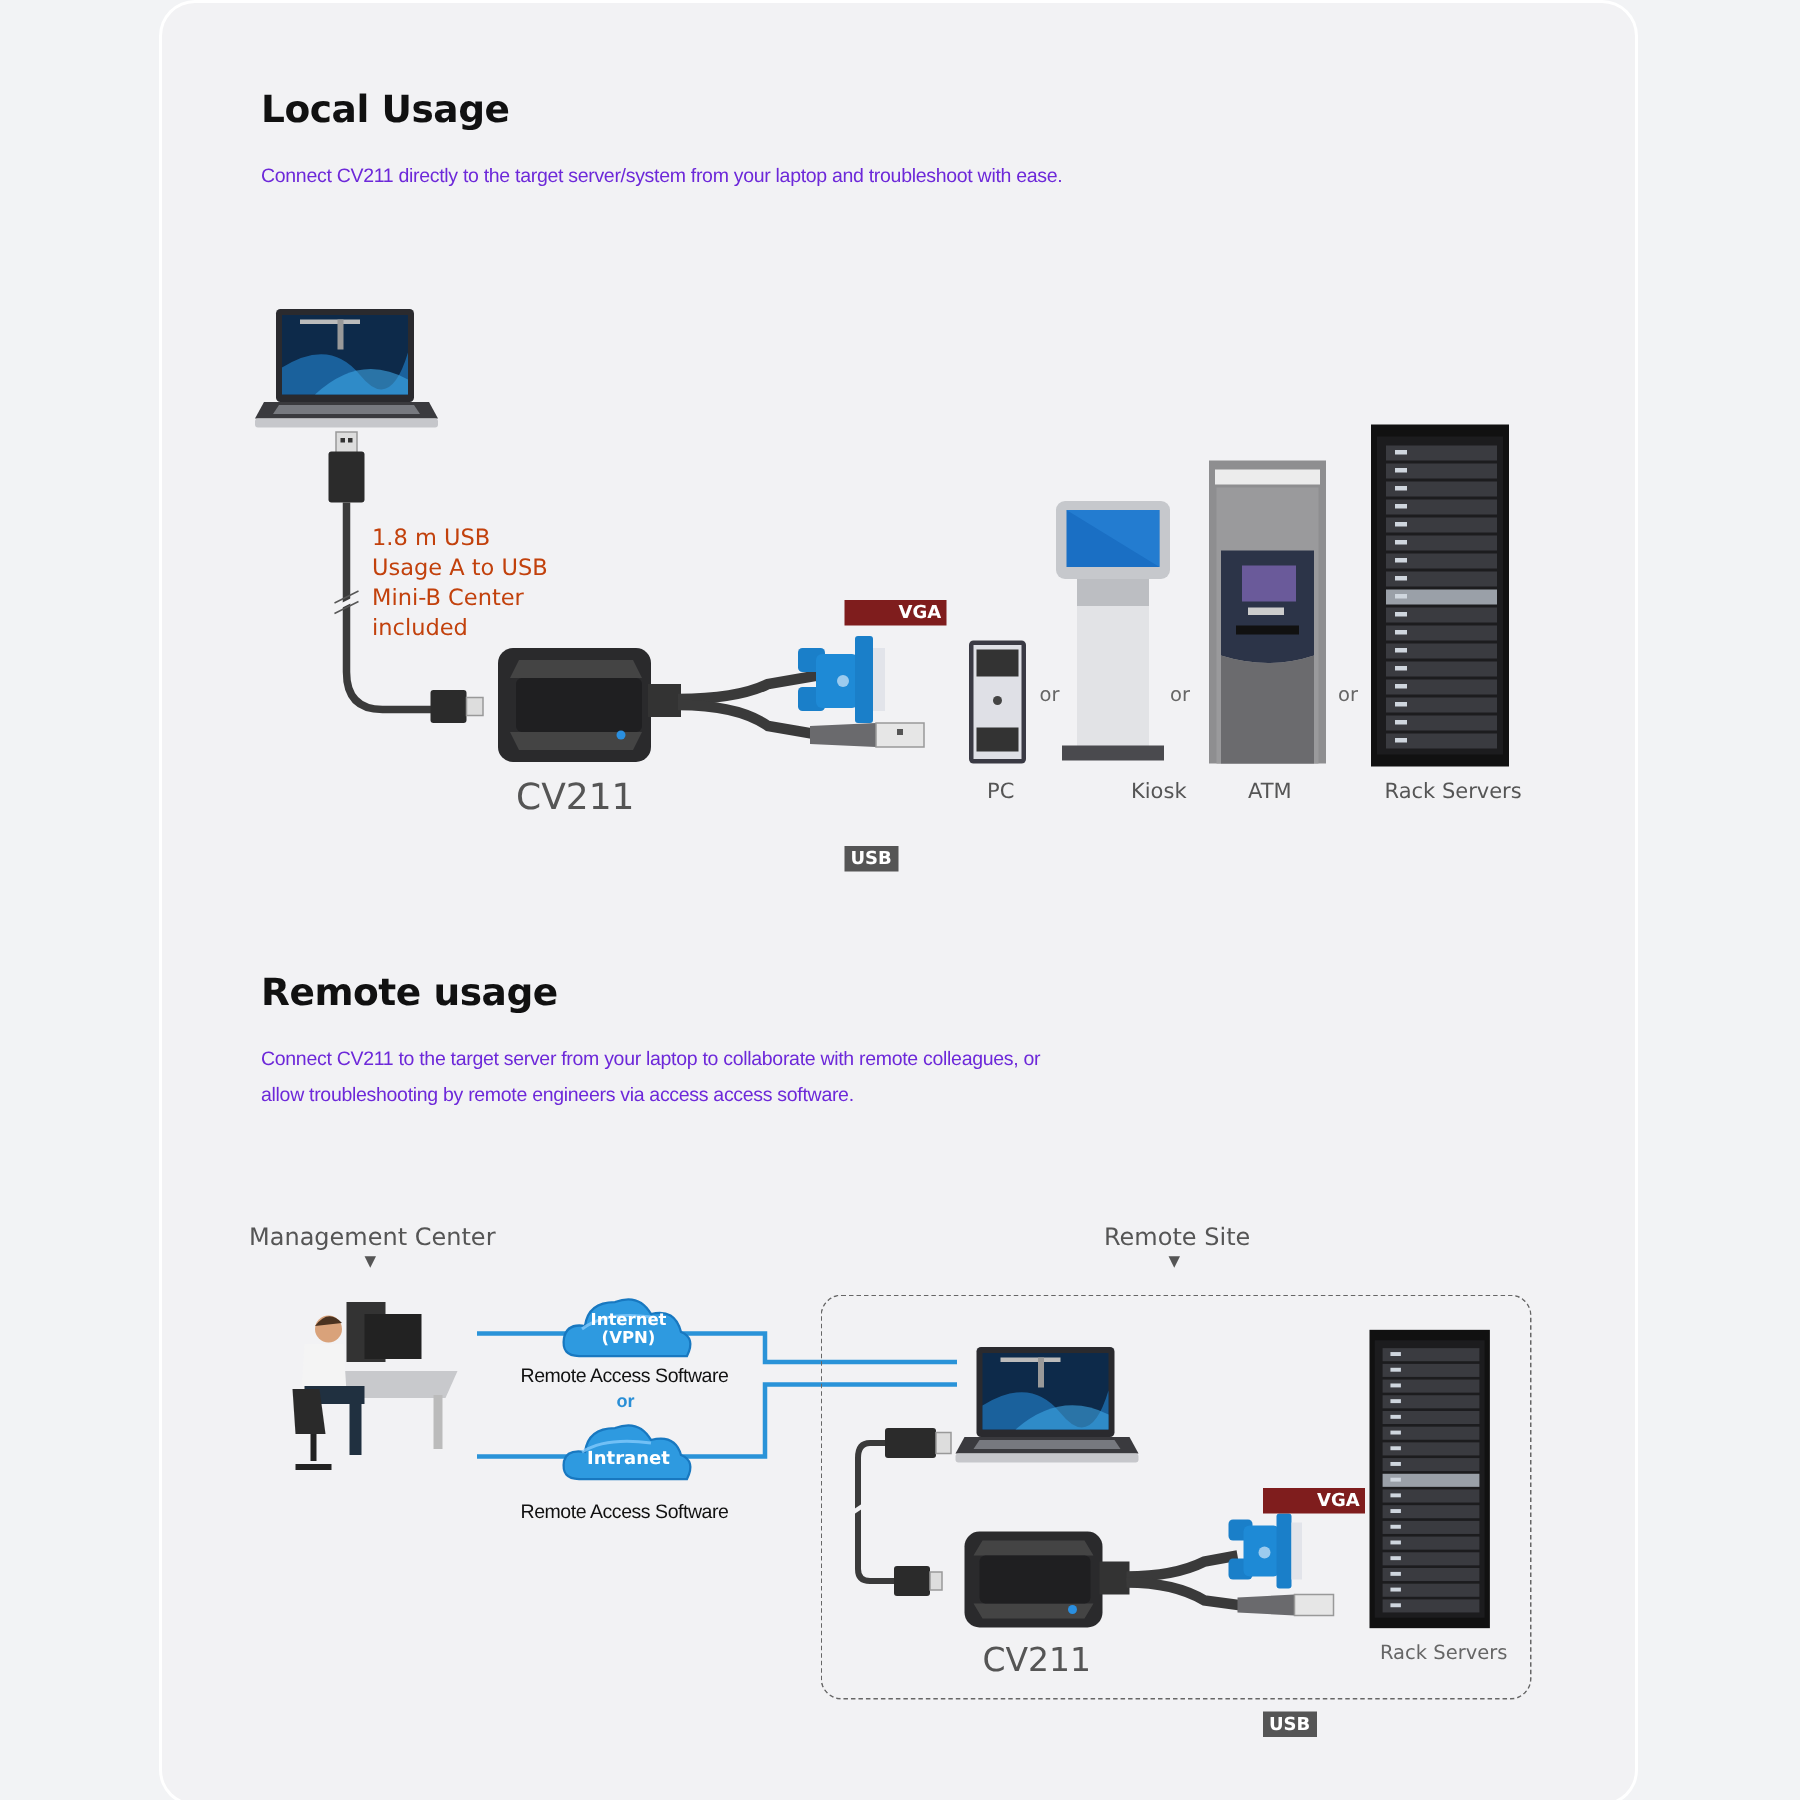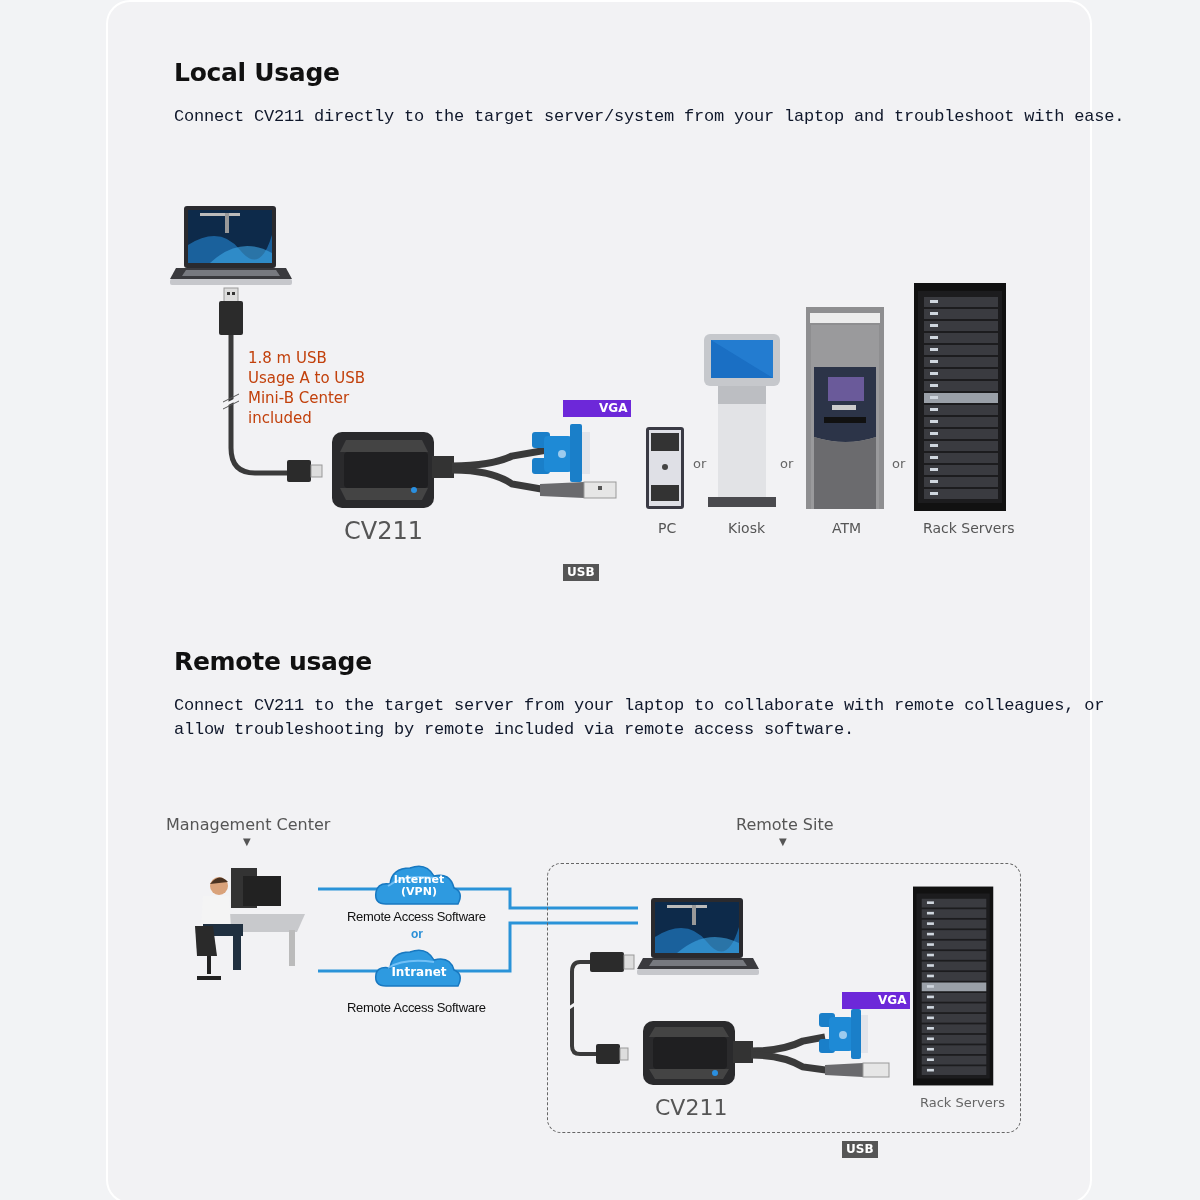--- a/index.html
+++ b/index.html
@@ -1,22 +1,22 @@
 <!DOCTYPE html>
 <html><head>
 <meta charset="utf-8">
 <style>
   html, body { margin:0; padding:0; }
   body { width:1200px; height:1200px; background:#f2f3f5; position:relative; overflow:hidden; font-family:"Liberation Sans", sans-serif; }
   .card { position:absolute; left:108px; top:2px; width:982px; height:1200px; background:#f2f2f4; border-radius:22px; box-shadow:0 0 0 2px #ffffff; }
   .h { position:absolute; font-family:"DejaVu Sans", sans-serif; font-weight:bold; font-size:25px; color:#111; letter-spacing:-0.3px; }
-  .p { position:absolute; font-family:Liberation Mono, monospace; font-size:17px; color:#0f172a; line-height:24px; letter-spacing:-0.2px; }
+  .p { position:absolute; font-family:Liberation Sans, sans-serif; font-size:13px; color:#6d28d9; line-height:24px; letter-spacing:-0.2px; }
   .lbl { position:absolute; font-family:"DejaVu Sans", sans-serif; color:#555; }
   .tag { position:absolute; font-family:"DejaVu Sans", sans-serif; font-weight:bold; color:#fff; font-size:12px; padding:1px 4px; line-height:15px; }
-  .tag.vga { background:#6d28d9;padding-left:36px; }
+  .tag.vga { background:#7f1d1d;padding-left:36px; }
   .tag.usb { background:#555;margin-top:48px; }
   svg { position:absolute; overflow:visible; }
   .or { position:absolute; font-family:"DejaVu Sans", sans-serif; font-size:13px; color:#666; }
   .cloudtxt { position:absolute; font-family:"DejaVu Sans", sans-serif; font-weight:bold; color:#fff; font-size:11px; text-align:center; line-height:12px; }
   .ras { position:absolute; font-family:"Liberation Sans", sans-serif; font-size:13px; color:#111; letter-spacing:-0.3px; }
   .orblue { position:absolute; font-family:"Liberation Sans", sans-serif; font-weight:bold; font-size:12px; color:#2a8fd6; }
 </style>
 </head>
 <body>
 
@@ -95,21 +95,21 @@
 <div class="or" style="left:693px;top:456px;">or</div>
 
 <svg style="left:704px;top:334px;" width="78" height="175" viewBox="0 0 78 175">
   <rect x="0" y="0" width="76" height="52" rx="6" fill="#c6c8cc"></rect>
   <rect x="7" y="6" width="62" height="38" fill="#1a6fc4"></rect>
   <path d="M7 6 L69 6 L69 44Z" fill="#2a86d8" opacity="0.6"></path>
   <rect x="14" y="52" width="48" height="18" fill="#bcbec2"></rect>
   <rect x="14" y="70" width="48" height="95" fill="#e2e3e6"></rect>
   <rect x="4" y="163" width="68" height="10" fill="#4a4a4e"></rect>
 </svg>
-<div class="lbl" style="left:728px;top:520px;font-size:14px;">Kiosk</div>
+<div class="lbl" style="left:754px;top:520px;font-size:14px;">Kiosk</div>
 
 <div class="or" style="left:780px;top:456px;">or</div>
 
 <svg style="left:806px;top:307px;" width="80" height="202" viewBox="0 0 80 202">
   <rect x="0" y="0" width="78" height="202" fill="#8e8e90"></rect>
   <rect x="4" y="6" width="70" height="10" fill="#ececec"></rect>
   <rect x="5" y="18" width="68" height="184" fill="#9a9a9c"></rect>
   <path d="M8 60 L70 60 L70 130 Q40 140 8 130Z" fill="#2c3448"></path>
   <rect x="22" y="70" width="36" height="24" fill="#6a5a9a"></rect>
   <rect x="26" y="98" width="24" height="5" fill="#ccc"></rect>
@@ -158,21 +158,21 @@
       <rect x="16" y="197" width="8" height="3" fill="#cfd6de"></rect>
       <rect x="10" y="206" width="74" height="10" fill="#3a3b40"></rect>
       <rect x="16" y="209" width="8" height="3" fill="#cfd6de"></rect>
     </g>
 </svg>
 <div class="lbl" style="left:923px;top:520px;font-size:14px;">Rack Servers</div>
 
 <div class="h" style="left:174px;top:647px;">Remote usage</div>
 <div class="p" style="left:174px;top:694px;">
   <div>Connect CV211 to the target server from your laptop to collaborate with remote colleagues, or</div>
-  <div>allow troubleshooting by remote included via remote access software.</div>
+  <div>allow troubleshooting by remote engineers via access access software.</div>
 </div>
 
 <div class="lbl" style="left:166px;top:815px;font-size:16px;">Management Center</div>
 <div class="lbl" style="left:243px;top:836px;font-size:10px;color:#555;">▼</div>
 <div class="lbl" style="left:736px;top:815px;font-size:16px;">Remote Site</div>
 <div class="lbl" style="left:779px;top:836px;font-size:10px;color:#555;">▼</div>
 
 <svg style="left:193px;top:866px;" width="112" height="120" viewBox="0 0 112 120">
   <rect x="38" y="2" width="26" height="40" fill="#333"></rect>
   <rect x="50" y="10" width="38" height="30" fill="#222"></rect>

